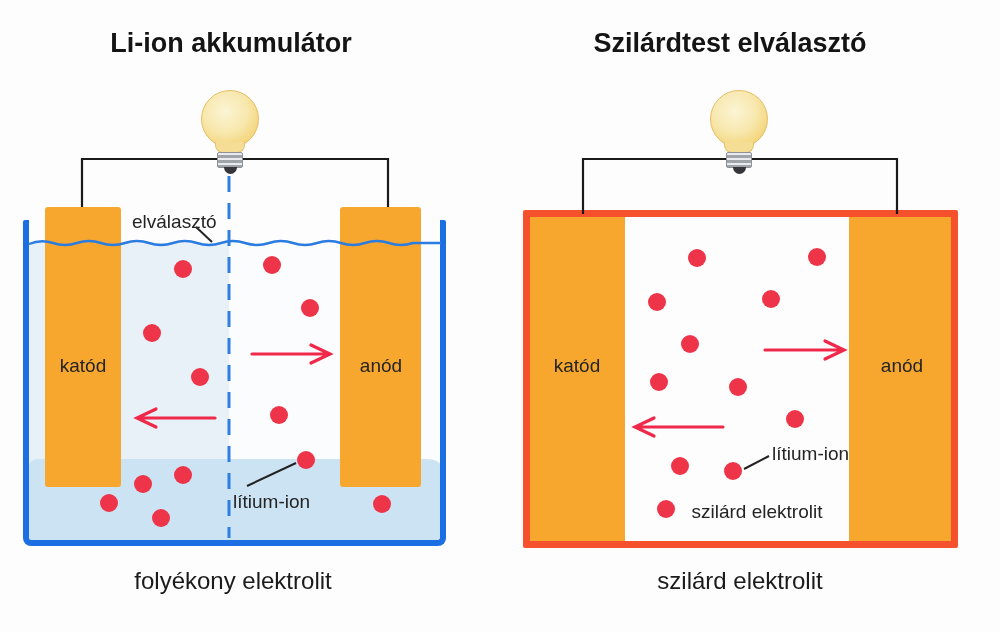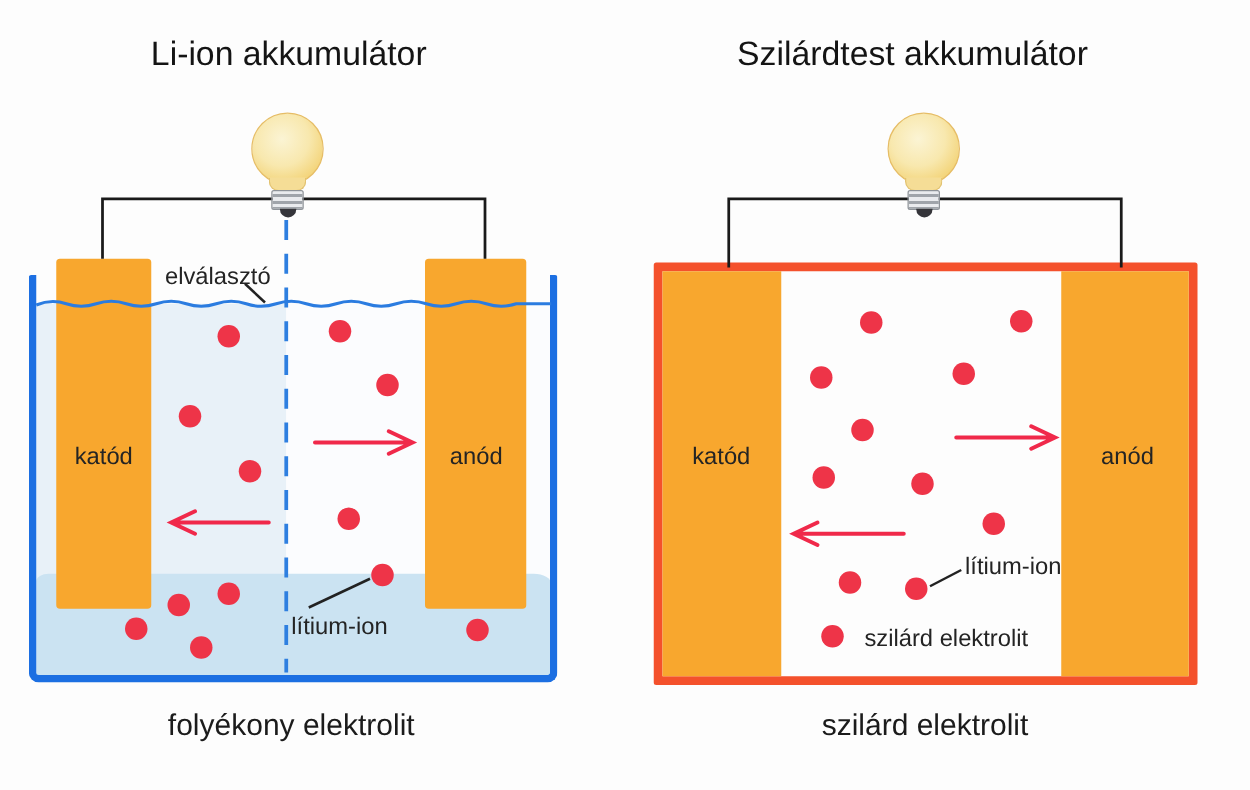--- a/index.html
+++ b/index.html
@@ -4,21 +4,21 @@
 <style>
   html,body{margin:0;padding:0;background:#fdfdfd;}
   #canvas{
     position:relative;width:1000px;height:632px;overflow:hidden;
     background:#fdfdfd;
     font-family:"Liberation Sans",sans-serif;
     -webkit-font-smoothing:antialiased;
   }
   .abs{position:absolute;}
   .title{
-    font-size:27px;font-weight:400;color:#141414;white-space:nowrap;
+    font-size:27px;font-weight:700;color:#141414;white-space:nowrap;
     transform:translateX(-50%);
   }
   .lbl{font-size:19px;color:#242424;white-space:nowrap;}
   .lbl.center{transform:translateX(-50%);}
   .caption{font-size:24px;color:#1b1b1b;white-space:nowrap;transform:translateX(-50%);}
   
   .liquid-left{left:29px;top:243px;width:200px;height:297px;background:#e8f1f8;}
   .liquid-right{left:229px;top:243px;width:212px;height:297px;background:#fbfcfe;}
   .liquid-deep{left:29px;top:459px;width:412px;height:81px;background:#cbe3f2;border-radius:10px 14px 0 0/6px 8px 0 0;}
   .beaker{
@@ -63,21 +63,21 @@
     border-radius:0 0 7px 7px;
   }
   svg.overlay{position:absolute;left:0;top:0;pointer-events:none;}
 </style>
 </head>
 <body>
 
 <div id="canvas">
 
   <div class="abs title" style="left:231px;top:28px;">Li-ion akkumulátor</div>
-  <div class="abs title" style="left:730px;top:28px;">Szilárdtest akkumulátor</div>
+  <div class="abs title" style="left:730px;top:28px;">Szilárdtest elválasztó</div>
 
   <div class="abs liquid-left"></div>
   <div class="abs liquid-right"></div>
   <div class="abs liquid-deep"></div>
 
   <div class="abs ssbox"></div>
 
   <div class="abs electrode el-l1"></div>
   <div class="abs electrode el-l2"></div>
   <div class="abs electrode el-r1"></div>

